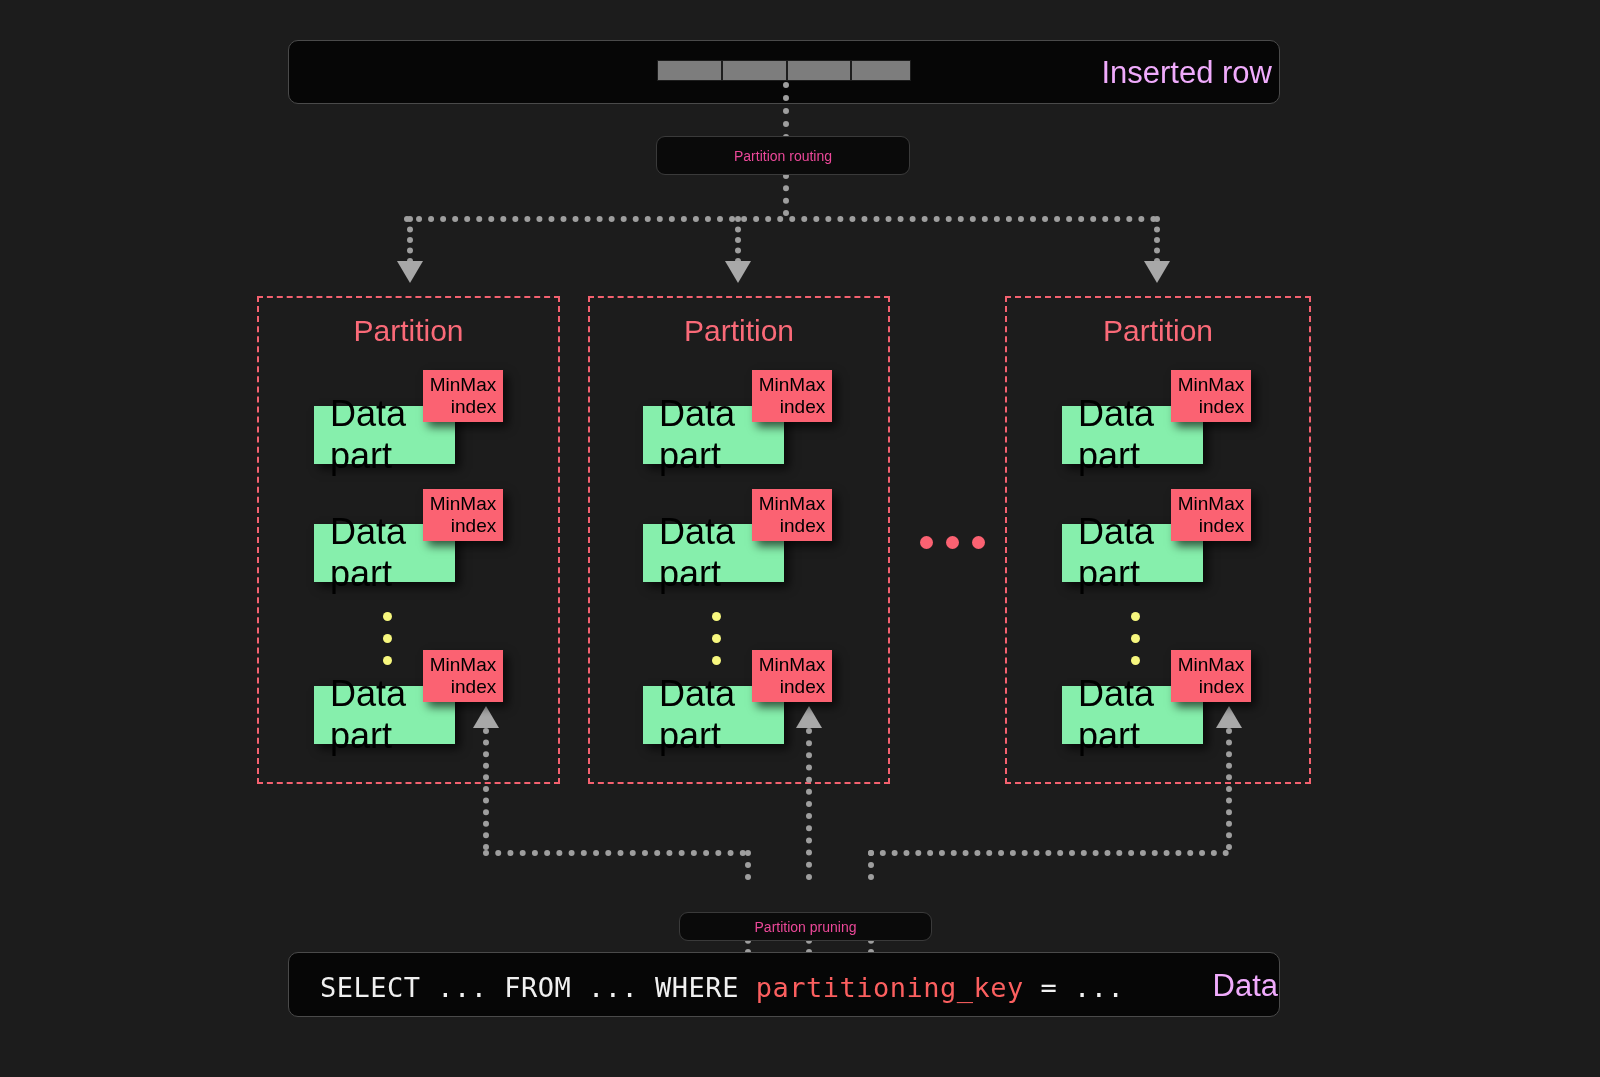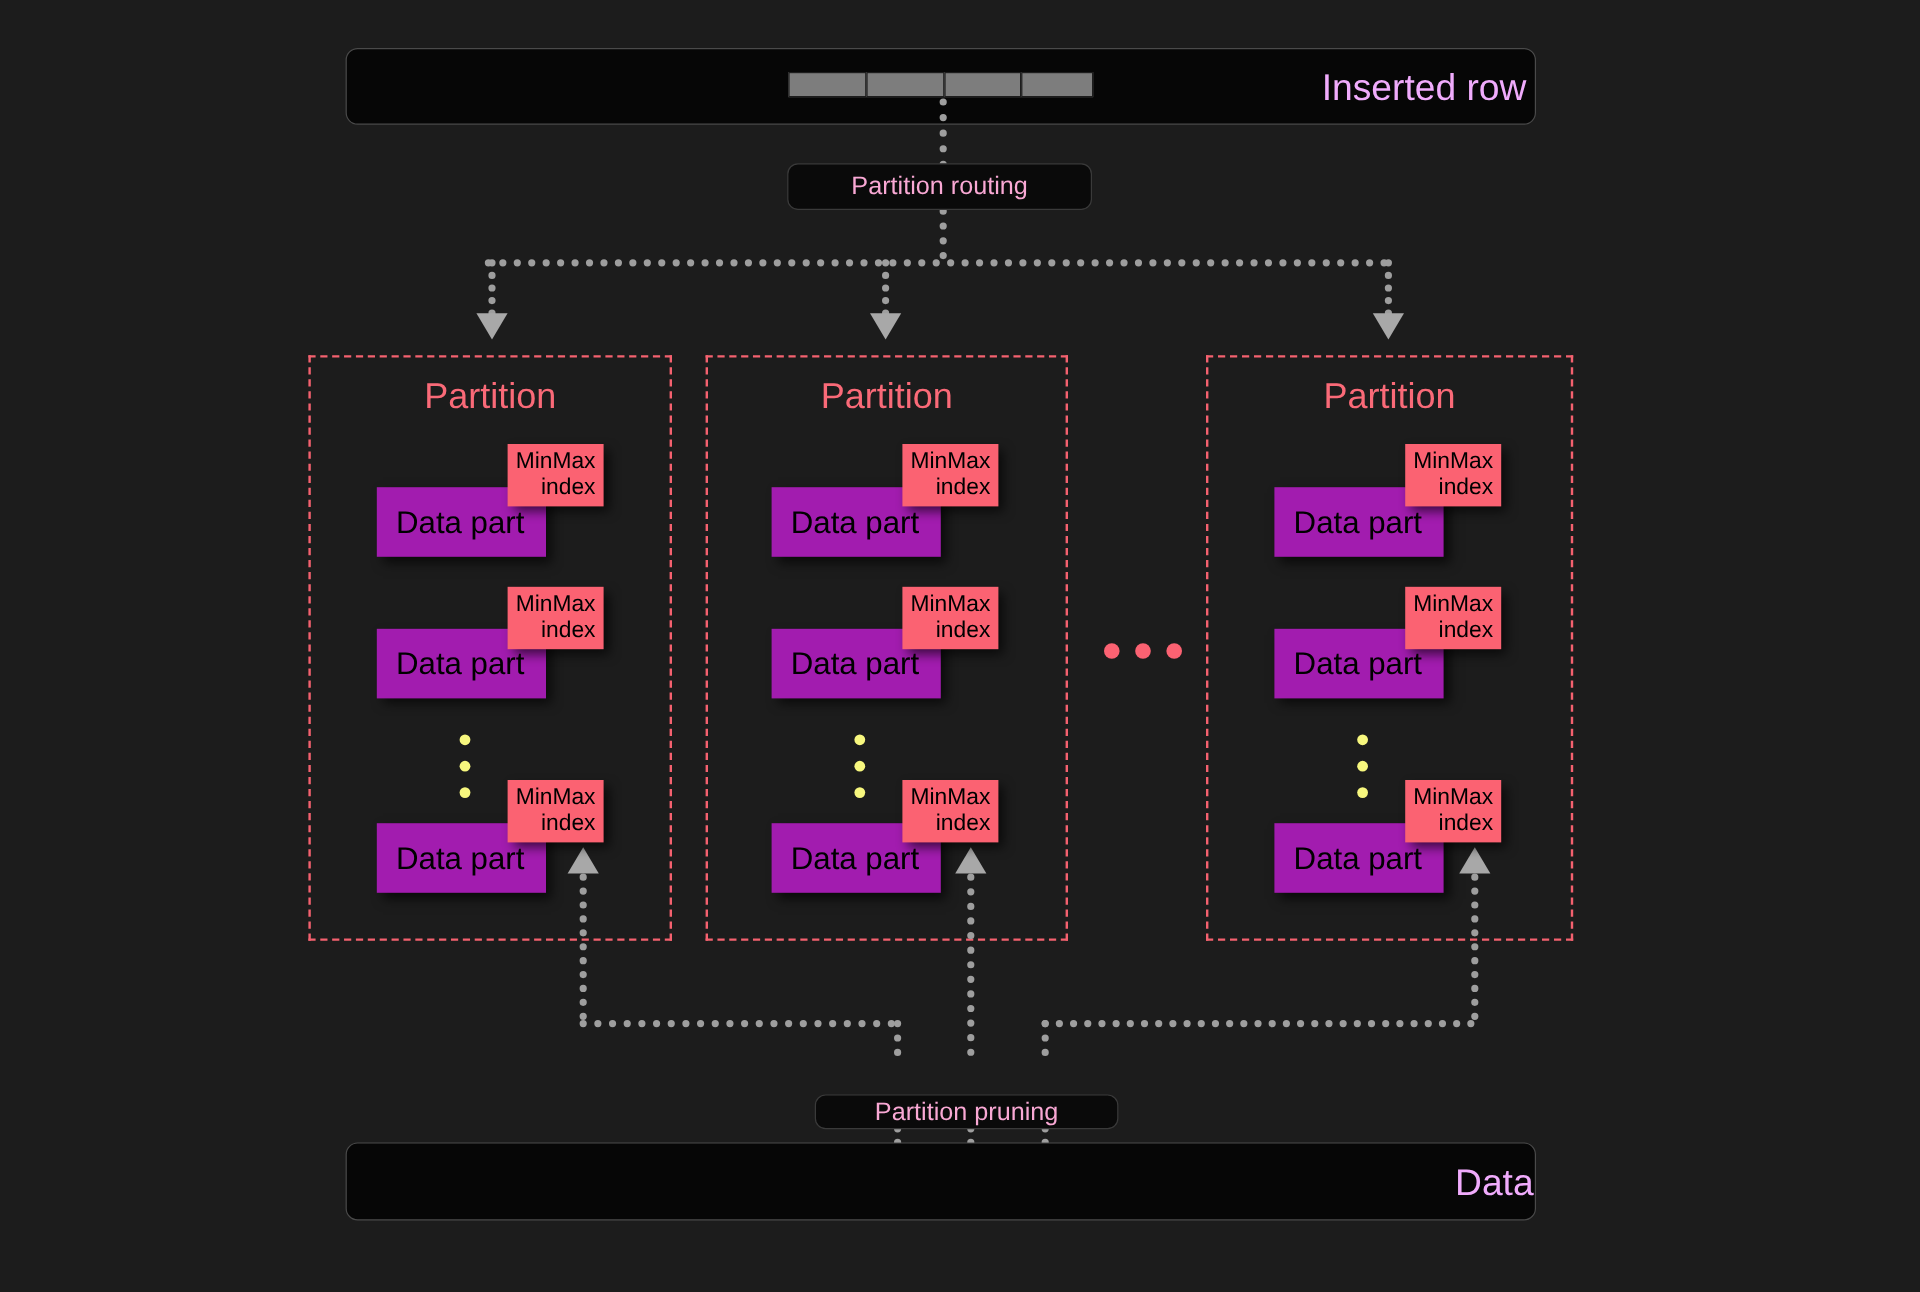--- a/index.html
+++ b/index.html
@@ -43,22 +43,22 @@
   
   .pill {
     position: absolute;
     background: #0a0a0a;
     border: 1px solid #3a3a3a;
     border-radius: 9px;
     box-sizing: border-box;
     display: flex;
     align-items: center;
     justify-content: center;
-    color: #f9a8d4;
-    font-size: 21px;
+    color: #ec4899;
+    font-size: 14px;
     white-space: nowrap;
     z-index: 6;
   }
 
   
   .rowcell {
     position: absolute;
     background: #7d7d7d;
     border: 1px solid #1d1d1d;
     box-sizing: border-box;
@@ -78,23 +78,23 @@
     right: 0;
     text-align: center;
     color: #fa6a78;
     font-size: 30px;
     line-height: 1;
   }
 
   
   .datapart {
     position: absolute;
-    background: #a21caf;
+    background: #86efac;
     color: #000;
-    font-size: 26px;
+    font-size: 36px;
     display: flex;
     align-items: center;
     padding-left: 16px;
     box-sizing: border-box;
     box-shadow: 5px 5px 9px rgba(0,0,0,0.65);
     z-index: 3;
   }
   .minmax {
     position: absolute;
     background: #fb6272;
@@ -307,16 +307,17 @@
   <div class="dline-v" style="left:868px; top:850px; height:30px;"></div>
 
   <div class="pill" style="left:679px; top:912px; width:253px; height:29px;">Partition pruning</div>
 
   <div class="dline-v" style="left:745px; top:915px; height:40px;"></div>
   <div class="dline-v" style="left:806px; top:915px; height:40px;"></div>
   <div class="dline-v" style="left:868px; top:915px; height:40px;"></div>
 
   <div class="darkbar" style="left:288px; top:952px; width:992px; height:65px;"></div>
 
+  <div class="codeline" style="left:320px; top:972px;"><span>SELECT ... FROM ... WHERE </span><span class="kw-red">partitioning_key</span><span> = ...</span></div>
 
   <div class="bar-label" style="right:322px; top:970px;">Data</div>
 
 </div>
 
 </body></html>

